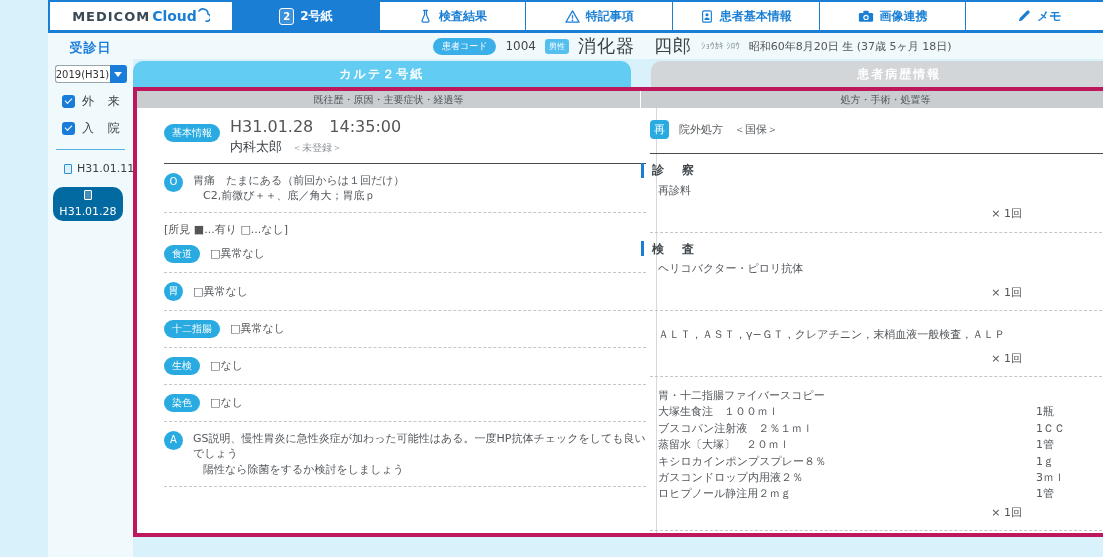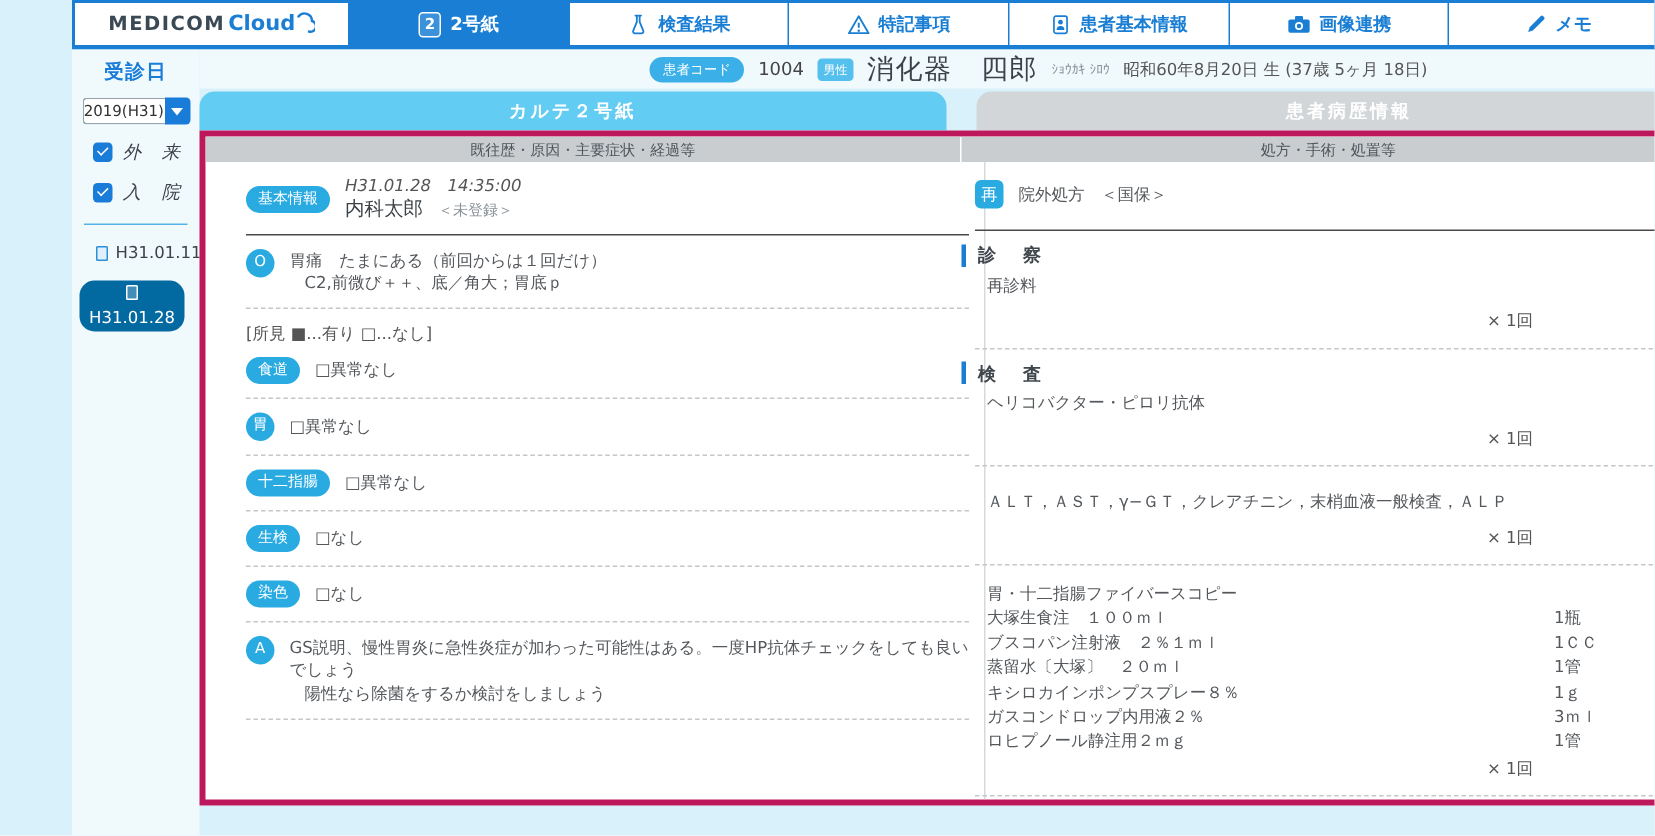--- a/index.html
+++ b/index.html
@@ -31,21 +31,21 @@
   .p-kana { font-size:9px; color:#8a9298; }
   .p-birth { font-size:11px; color:#555; }
 
   
   .sidebar { position:absolute; left:0; top:33px; width:85px; height:552px; background:#f0fafd; font-size:11px; }
   .sb-title { text-align:center; padding-top:6px; font-size:13px; font-weight:bold; color:#1a7cd9; letter-spacing:1px; }
   .year-select { margin:8px auto 0; width:72px; height:18px; display:flex; cursor:pointer; }
   .year-box { flex:1; background:#fff; border:1px solid #98a4ac; border-right:none; border-radius:3px 0 0 3px; font-size:10px; color:#333; display:flex; align-items:center; justify-content:center; }
   .year-btn { width:17px; background:#1a7cd9; border-radius:0 3px 3px 0; display:flex; align-items:center; justify-content:center; }
   .year-btn .tri { width:0; height:0; border-left:4px solid transparent; border-right:4px solid transparent; border-top:5px solid #fff; }
-  .filter-row { display:flex; align-items:center; gap:7px; margin:10px 0 0 14px; cursor:pointer;font-style:italic; }
+  .filter-row { display:flex; align-items:center; gap:7px; margin:10px 0 0 14px; cursor:pointer; }
   .cbx { width:13px; height:13px; background:#1a7cd9; border-radius:3px; position:relative; }
   .cbx::after { content:""; position:absolute; left:3px; top:3px; width:6px; height:3px; border-left:1.6px solid #fff; border-bottom:1.6px solid #fff; transform:rotate(-45deg); }
   .filter-label { color:#3c4248; font-size:12px; letter-spacing:5px; }
   .sb-divider { border-top:1px solid #56b2e6; margin:12px 8px 0 8px; }
   .date-item { display:flex; align-items:center; gap:5px; margin:10px 0 0 10px; padding:2px 6px; color:#3c4248; font-size:11px; cursor:pointer; width:70px; }
   .date-item.selected { background:#0369a1; color:#fff; border-radius:10px; margin-left:5px; padding:3px 6px;flex-direction:column; }
   .doc-ic { width:8px; height:10px; border:1px solid #2a8fd8; border-radius:1px; background:#dff0fb; flex:none; }
   .date-item.selected .doc-ic { border-color:#fff; background:rgba(255,255,255,.25); }
 
   
@@ -69,21 +69,21 @@
   .solid { border-top:1px solid #4a4a4a; margin:0 2px; }
 
   .blk { padding:9px 2px; }
   .brow { display:flex; align-items:center; gap:10px; }
   .brow.top { align-items:flex-start; }
 
   .badge-pill { background:#29abe2; color:#fff; font-size:10px; padding:2px 8px; border-radius:10px; flex:none; }
   .badge-circle { background:#29abe2; color:#fff; font-size:10px; width:19px; height:19px; border-radius:50%; display:flex; align-items:center; justify-content:center; flex:none; }
   .badge-sq { background:#29abe2; color:#fff; font-size:11px; width:19px; height:19px; border-radius:4px; display:flex; align-items:center; justify-content:center; flex:none; }
 
-  .dt-line { font-size:11px; color:#555;font-style:italic; }
+  .dt-line { font-size:16px; color:#555; }
   .nm-line { font-size:13px; color:#3c4248; }
   .nm-suffix { font-size:10px; color:#8a9298; margin-left:10px; }
   .indent { margin-left:10px; }
   .note-line { font-size:11px; color:#555; margin-bottom:7px; }
 
   .sec { padding:8px 0 4px 0; }
   .sec-title { display:flex; align-items:center; gap:8px; font-size:12px; font-weight:bold; color:#3f464c; letter-spacing:3px; margin-left:-7px; }
   .sec-bar { width:3px; height:15px; background:#1a7fd4; flex:none; }
   .sec-item { margin:4px 0 0 10px; }
   .sec-count { text-align:right; padding:8px 102px 6px 0; font-size:11px; color:#555; }

